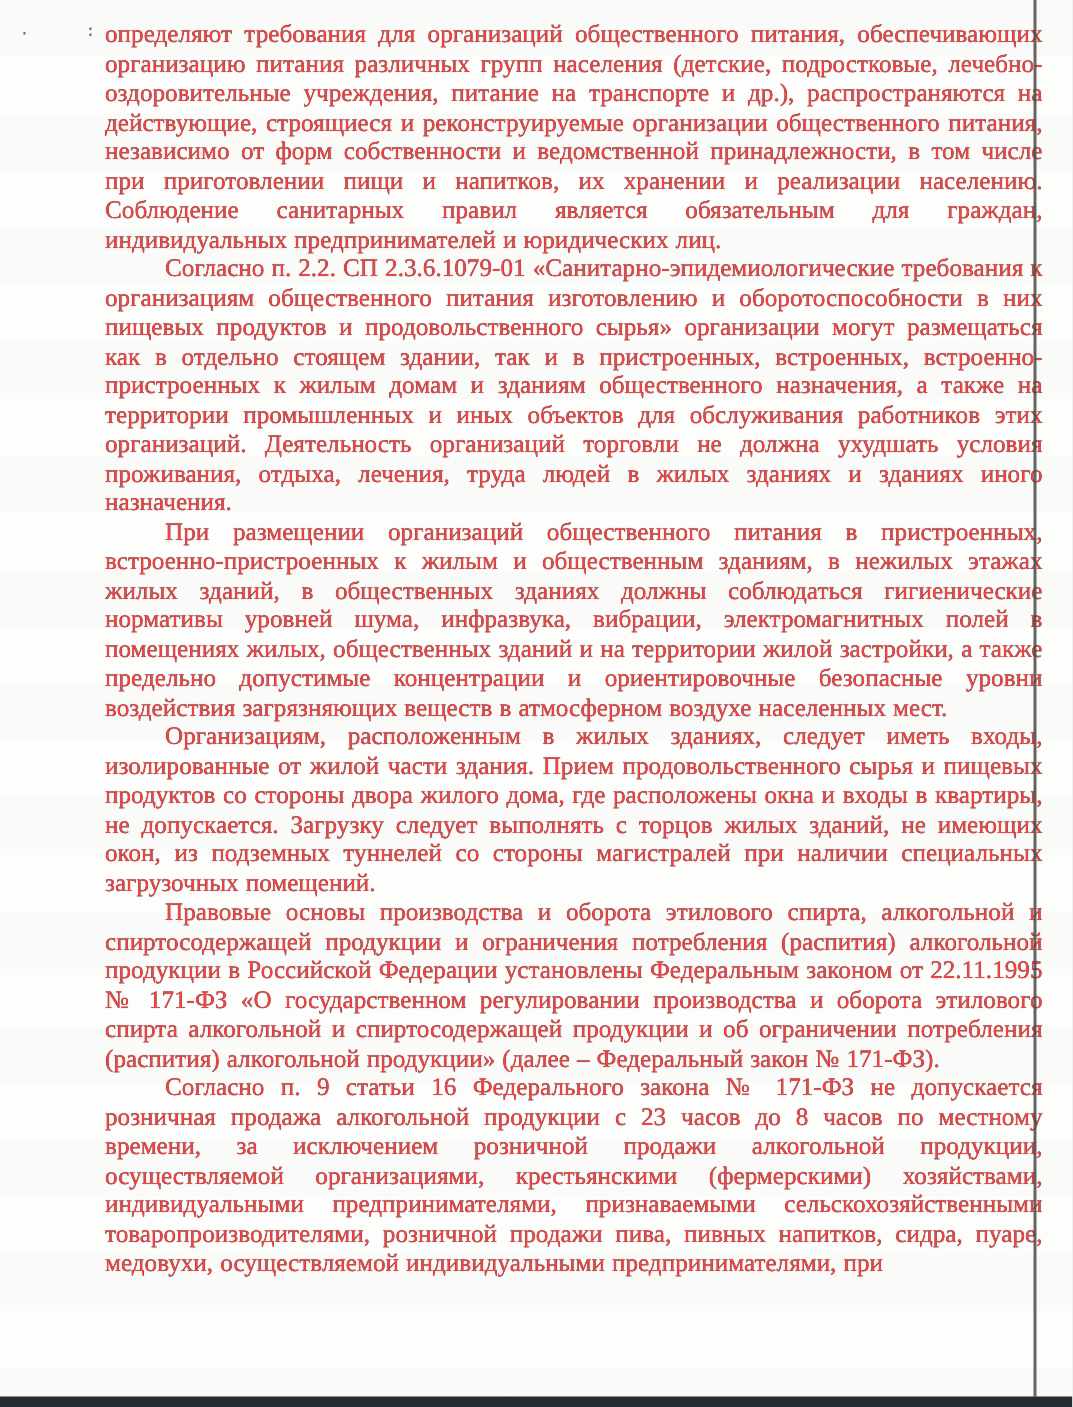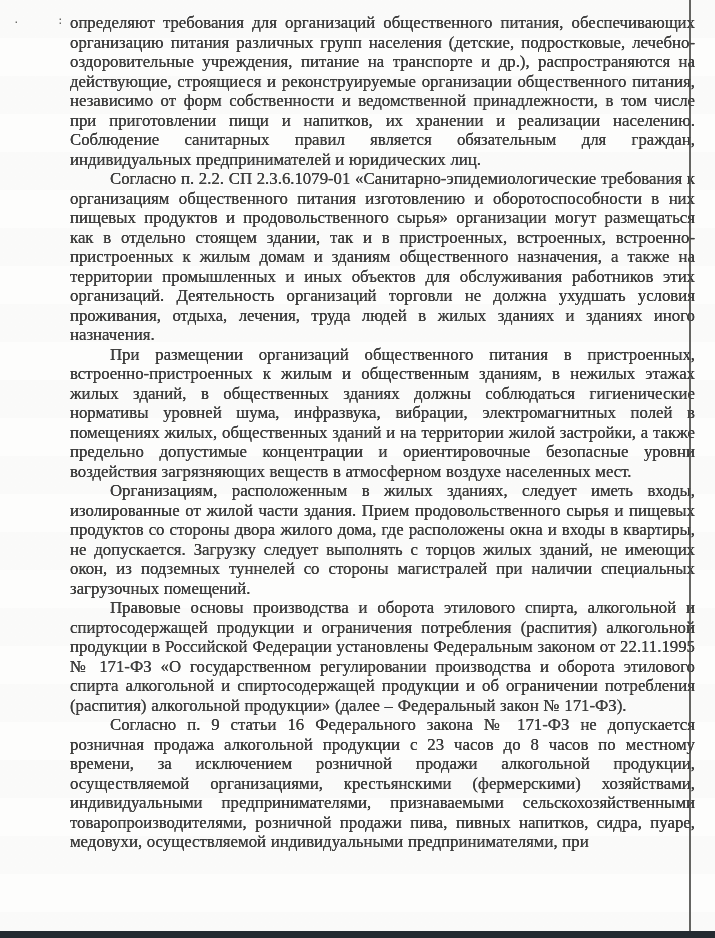--- a/index.html
+++ b/index.html
@@ -28,21 +28,21 @@
       rgba(255,255,255,0.0) 38px,
       rgba(255,255,255,0.0) 76px
     );
     pointer-events: none;
   }
   .text-block {
     position: absolute;
     left: 70px;
     top: 13px;
     width: 625px;
-    color: #404040;
+    color: #ef4444;
     font-size: 16.8px;
     line-height: 19.5px;
     text-align: justify;
     text-shadow: 0 0 0.45px #161614; 
   }
   .text-block p {
     margin: 0;
     padding: 0;
     text-indent: 40px;
     word-spacing: 0.5px;

